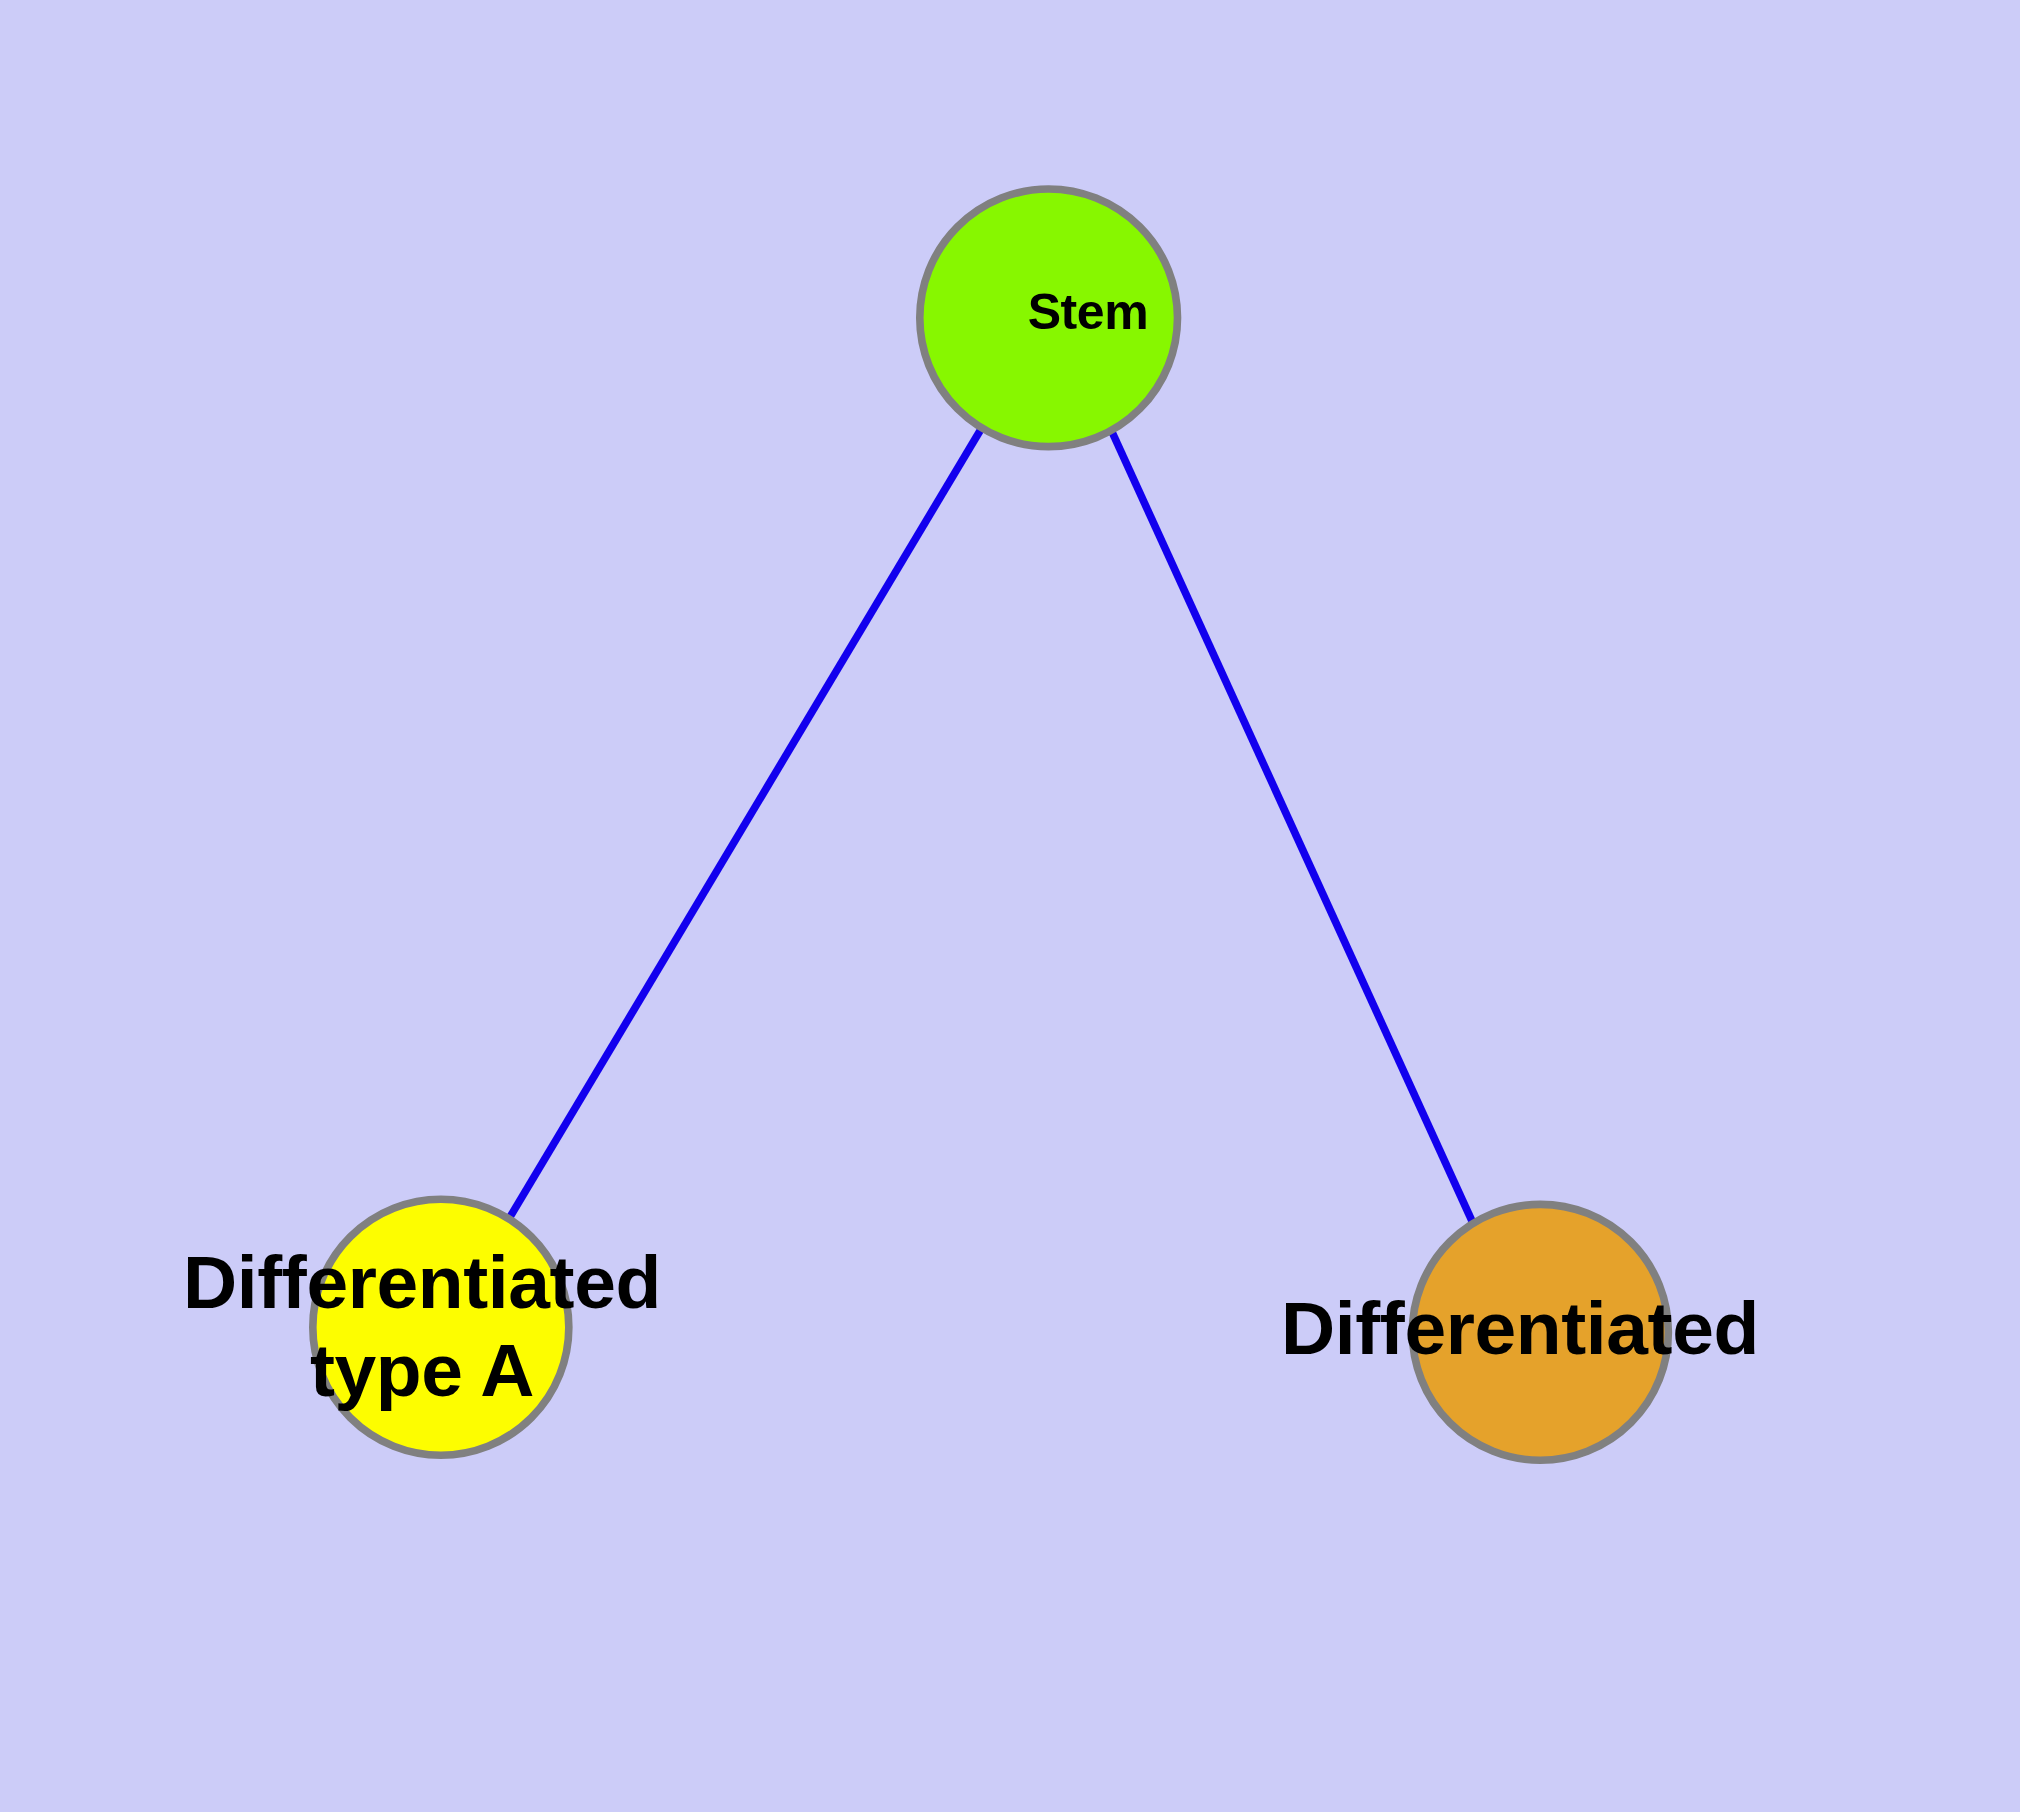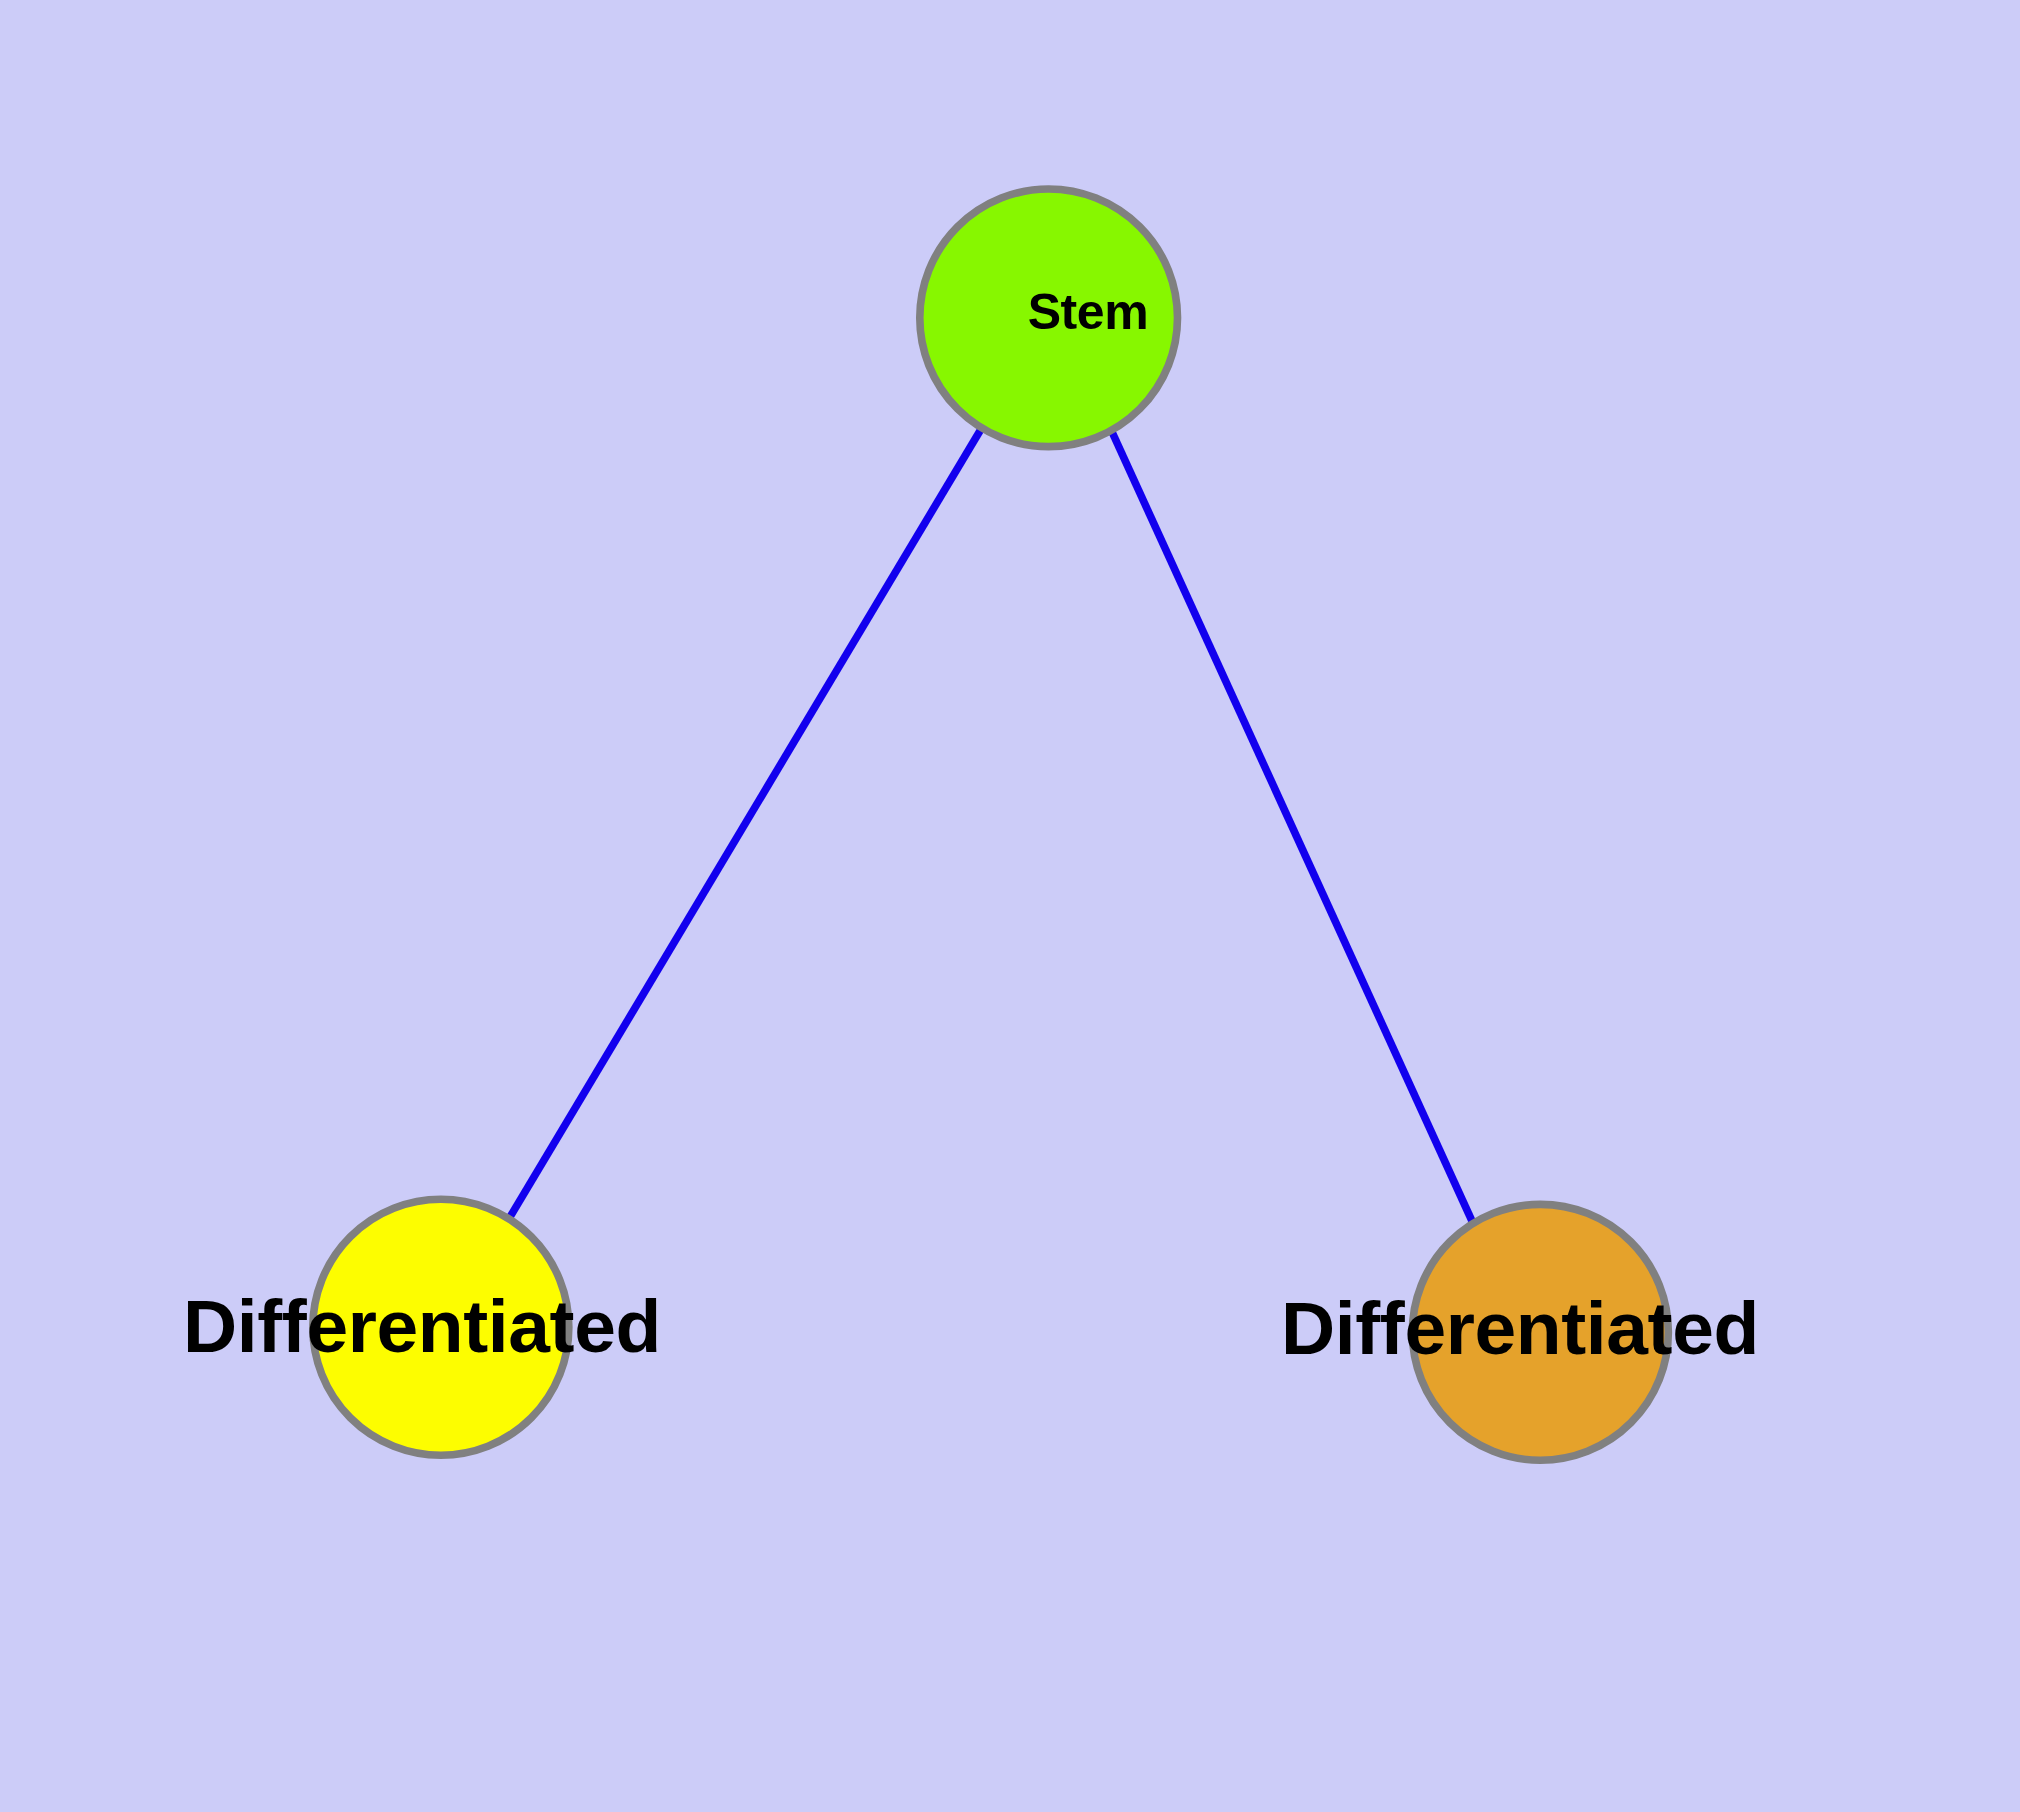--- a/index.html
+++ b/index.html
@@ -64,18 +64,18 @@
       </g>
     <g id="nodes-group">
         <circle class="node-circle" cx="1237" cy="375" r="152" fill="#87f700" stroke="#808080" stroke-width="9"></circle>
         <circle class="node-circle" cx="520" cy="1566" r="151" fill="#fdfd00" stroke="#808080" stroke-width="9"></circle>
         <circle class="node-circle" cx="1817" cy="1572" r="151" fill="#e5a22b" stroke="#808080" stroke-width="9"></circle>
       </g>
   </svg>
 
   <div id="labels-layer">
       <div class="node-label label-stem" style="left: 1048px; top: 312px; font-size: 50px; color: rgb(0, 0, 0); margin-left: 40px;"><div>Stem</div></div>
-      <div class="node-label label-multi" style="left: 422px; top: 1327px; font-size: 75px; color: rgb(0, 0, 0);"><div>Differentiated</div></div>
+      <div class="node-label label-multi" style="left: 422px; top: 1327px; font-size: 75px; color: rgb(0, 0, 0);"><div>Differentiated</div><div>type A</div></div>
       <div class="node-label label-multi" style="left: 1520px; top: 1329px; font-size: 75px; color: rgb(0, 0, 0);"><div>Differentiated</div></div>
     </div>
 
 </div>
 
 
 </body></html>

